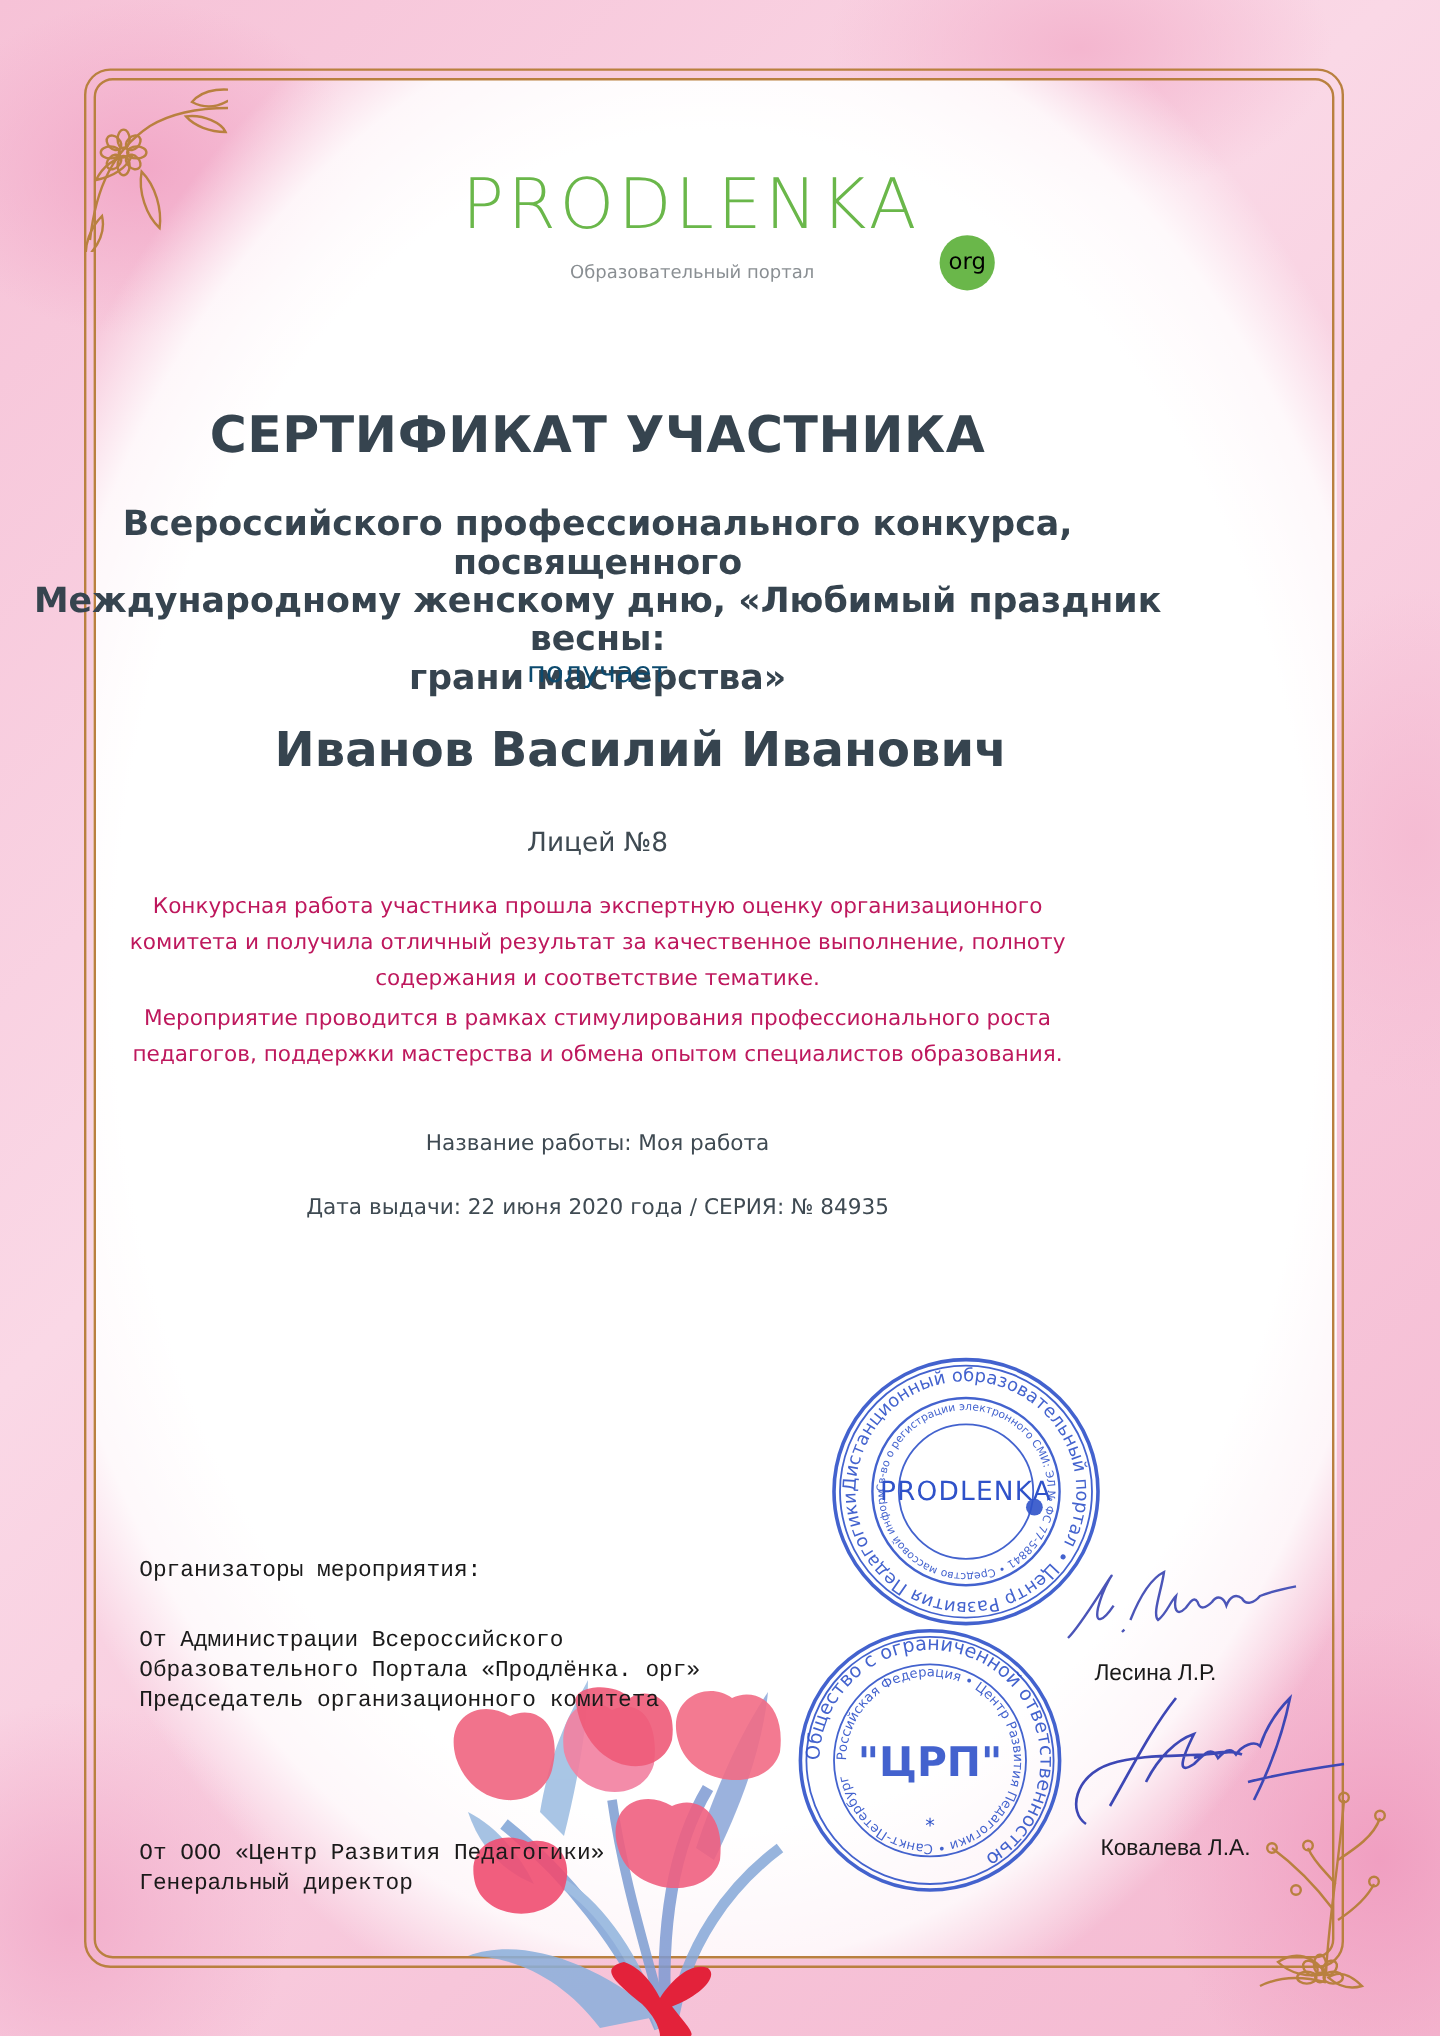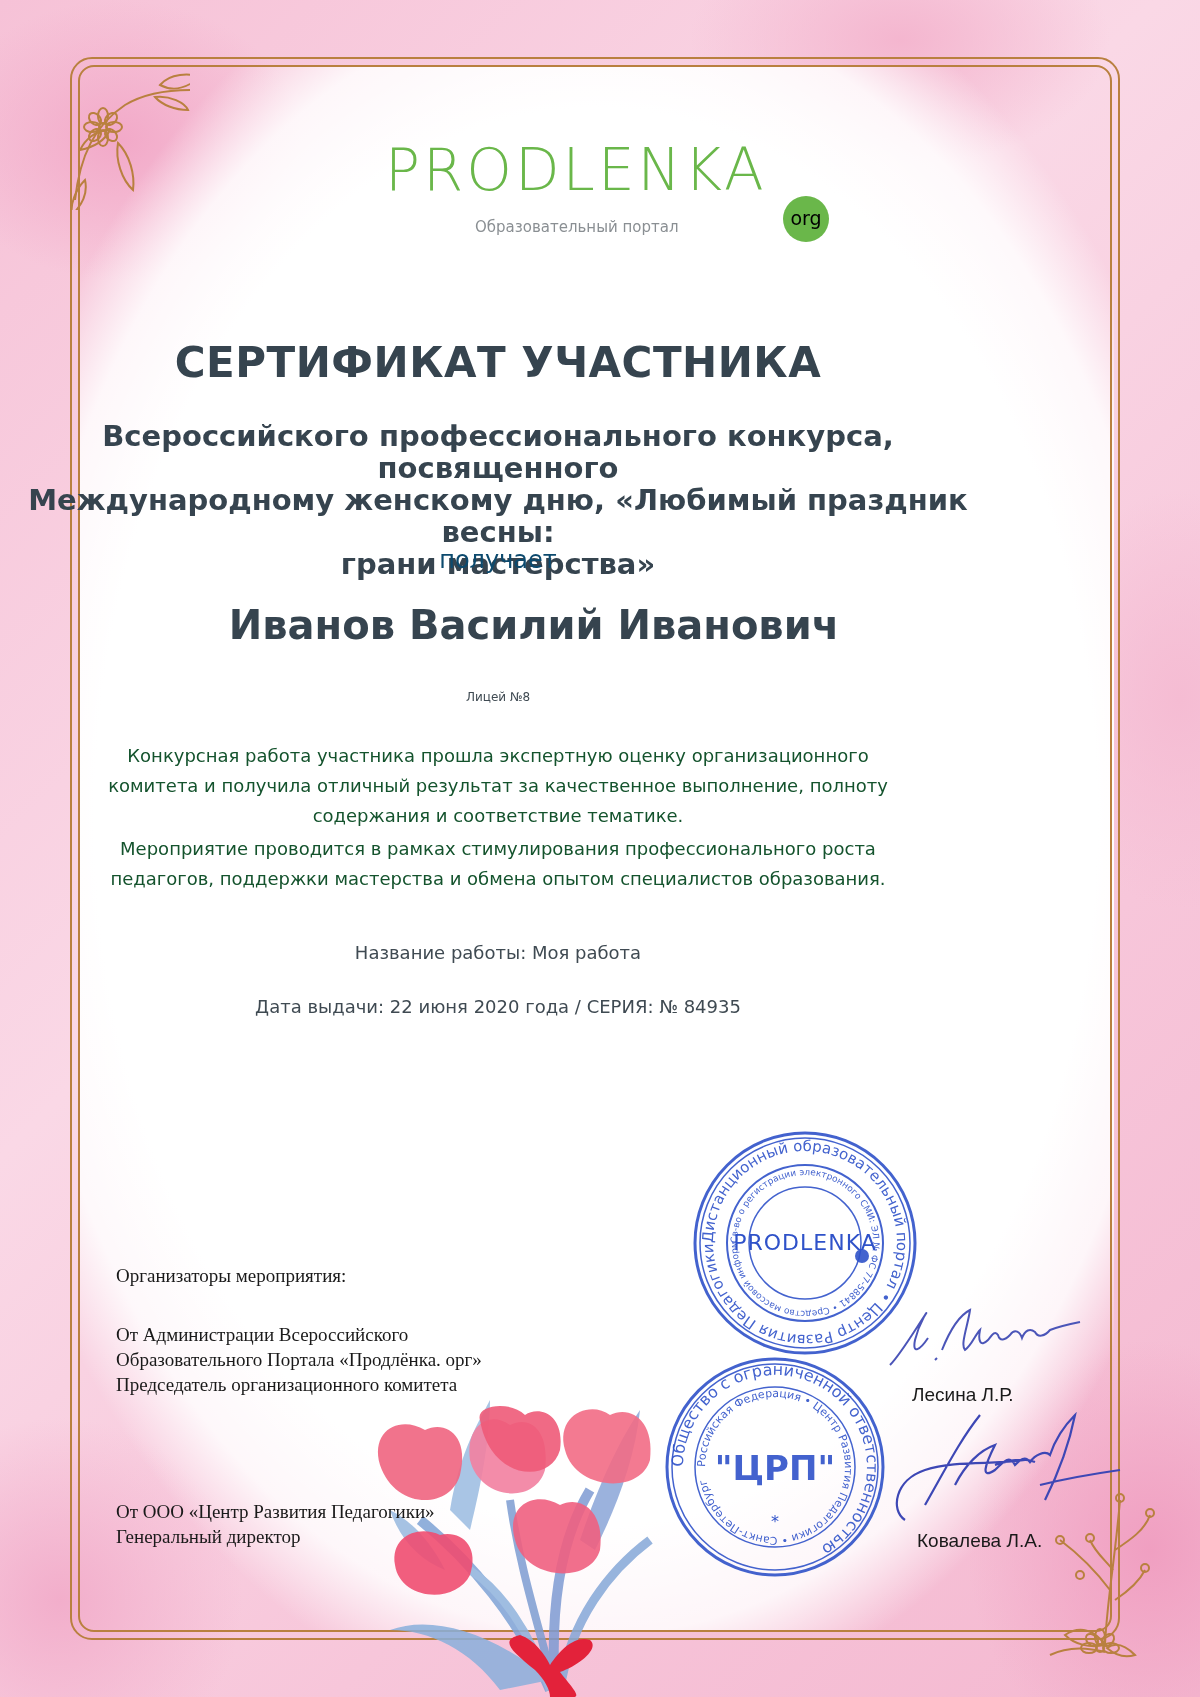--- a/index.html
+++ b/index.html
@@ -48,27 +48,27 @@
   .logo-org {
     position: absolute; left: 398px; top: 56px; width: 46px; height: 46px;
     border-radius: 50%; background: #6ab74a; color: #000000;
     font-size: 19px; text-align: center; line-height: 44px;
   }
   .center { position: absolute; left: 0; width: 996px; text-align: center; color: #36444f; }
   .title { top: 338px; font-size: 42px; font-weight: bold; letter-spacing: 0.5px; }
   .subtitle { top: 420px; font-size: 29px; font-weight: bold; line-height: 32px; }
   .receives { top: 546px; font-size: 24px; color: #0c4a6e; }
   .name { top: 602px; font-size: 40px; font-weight: bold; margin-left: 36px; }
-  .school { top: 690px; font-size: 12px; color: #3f4a52; }
-  .para { font-size: 18px; line-height: 30px; color: #14532d; }
+  .school { top: 690px; font-size: 22px; color: #3f4a52; }
+  .para { font-size: 18px; line-height: 30px; color: #be185d; }
   .para1 { top: 741px; }
   .para2 { top: 834px; }
   .work { top: 942px; font-size: 18px; color: #3f4a52; }
   .date { top: 996px; font-size: 18px; color: #3f4a52; }
-  .org-block { position: absolute; left: 116px; font-family: Liberation Serif, serif; font-size: 19px; color: #1a1a1a; line-height: 25px; }
+  .org-block { position: absolute; left: 116px; font-family: Liberation Mono, monospace; font-size: 19px; color: #1a1a1a; line-height: 25px; margin-top: 33px; }
   .orgs-label { top: 1263px; }
   .org1 { top: 1322px; }
   .org2 { top: 1499px; }
   .signer { position: absolute; font-family: "Liberation Sans", sans-serif; font-size: 19px; color: #1a1a1a; }
   .signer1 { left: 912px; top: 1384px; }
   .signer2 { left: 917px; top: 1530px; }
   .stamp { position: absolute; }
   .bouquet { position: absolute; left: 350px; top: 1390px; }
   .sig { position: absolute; }
 </style>

